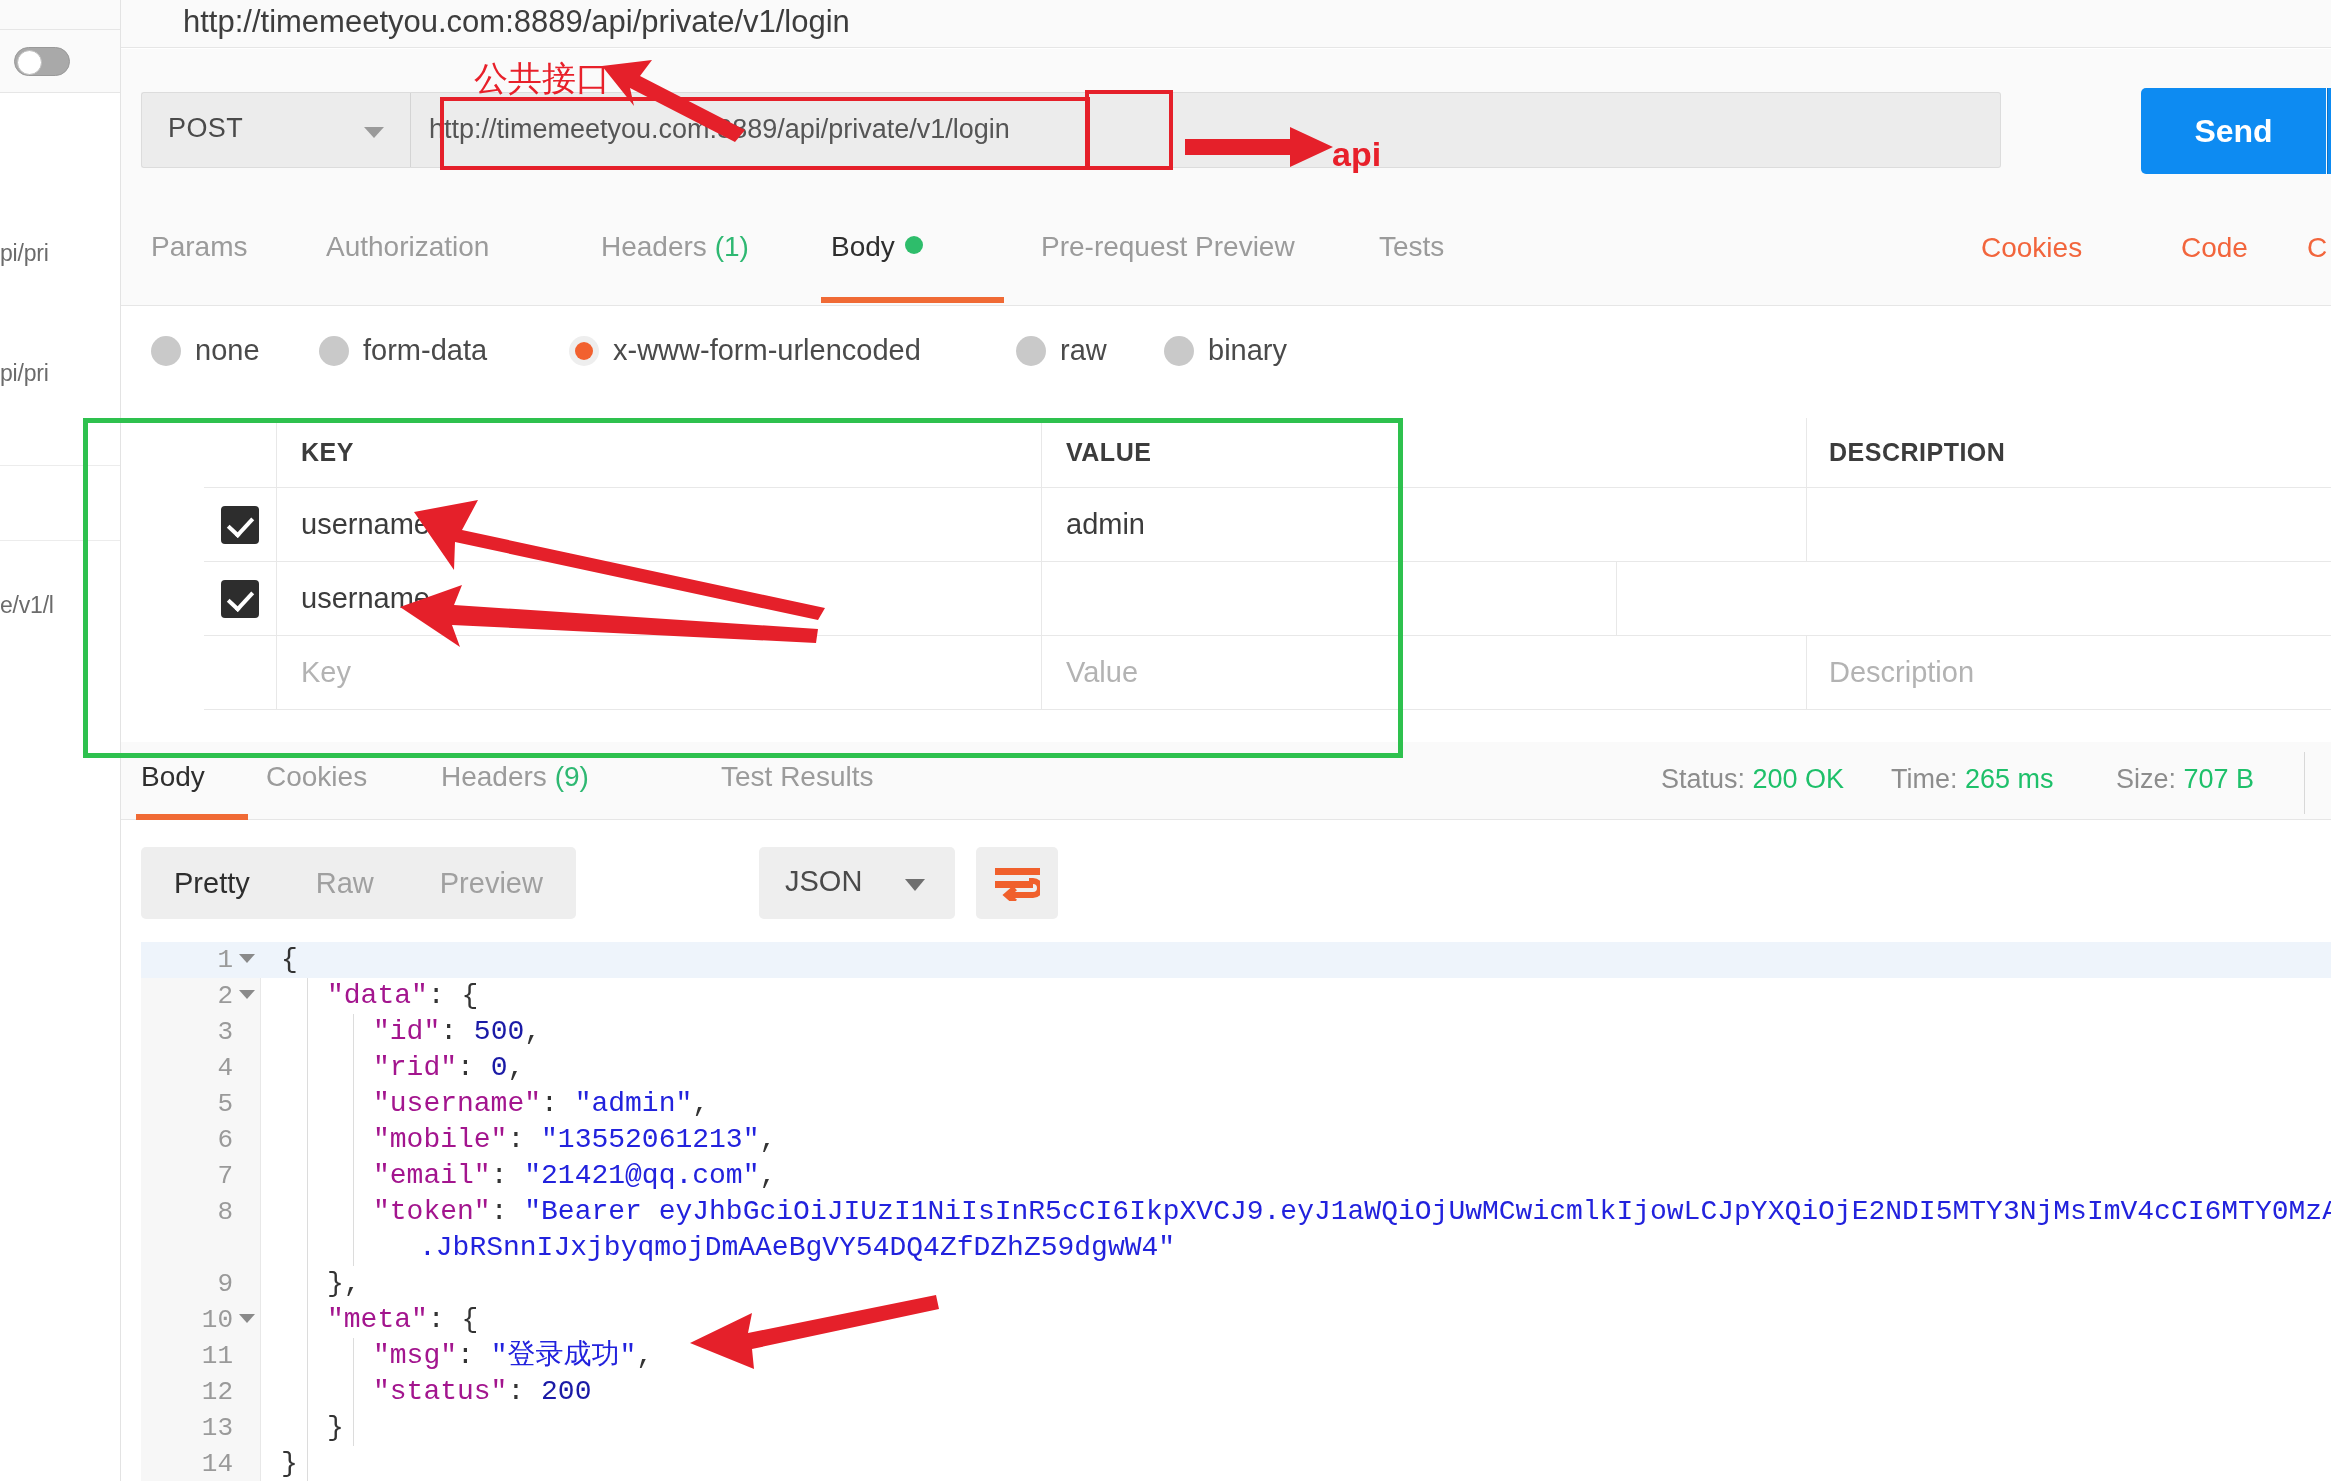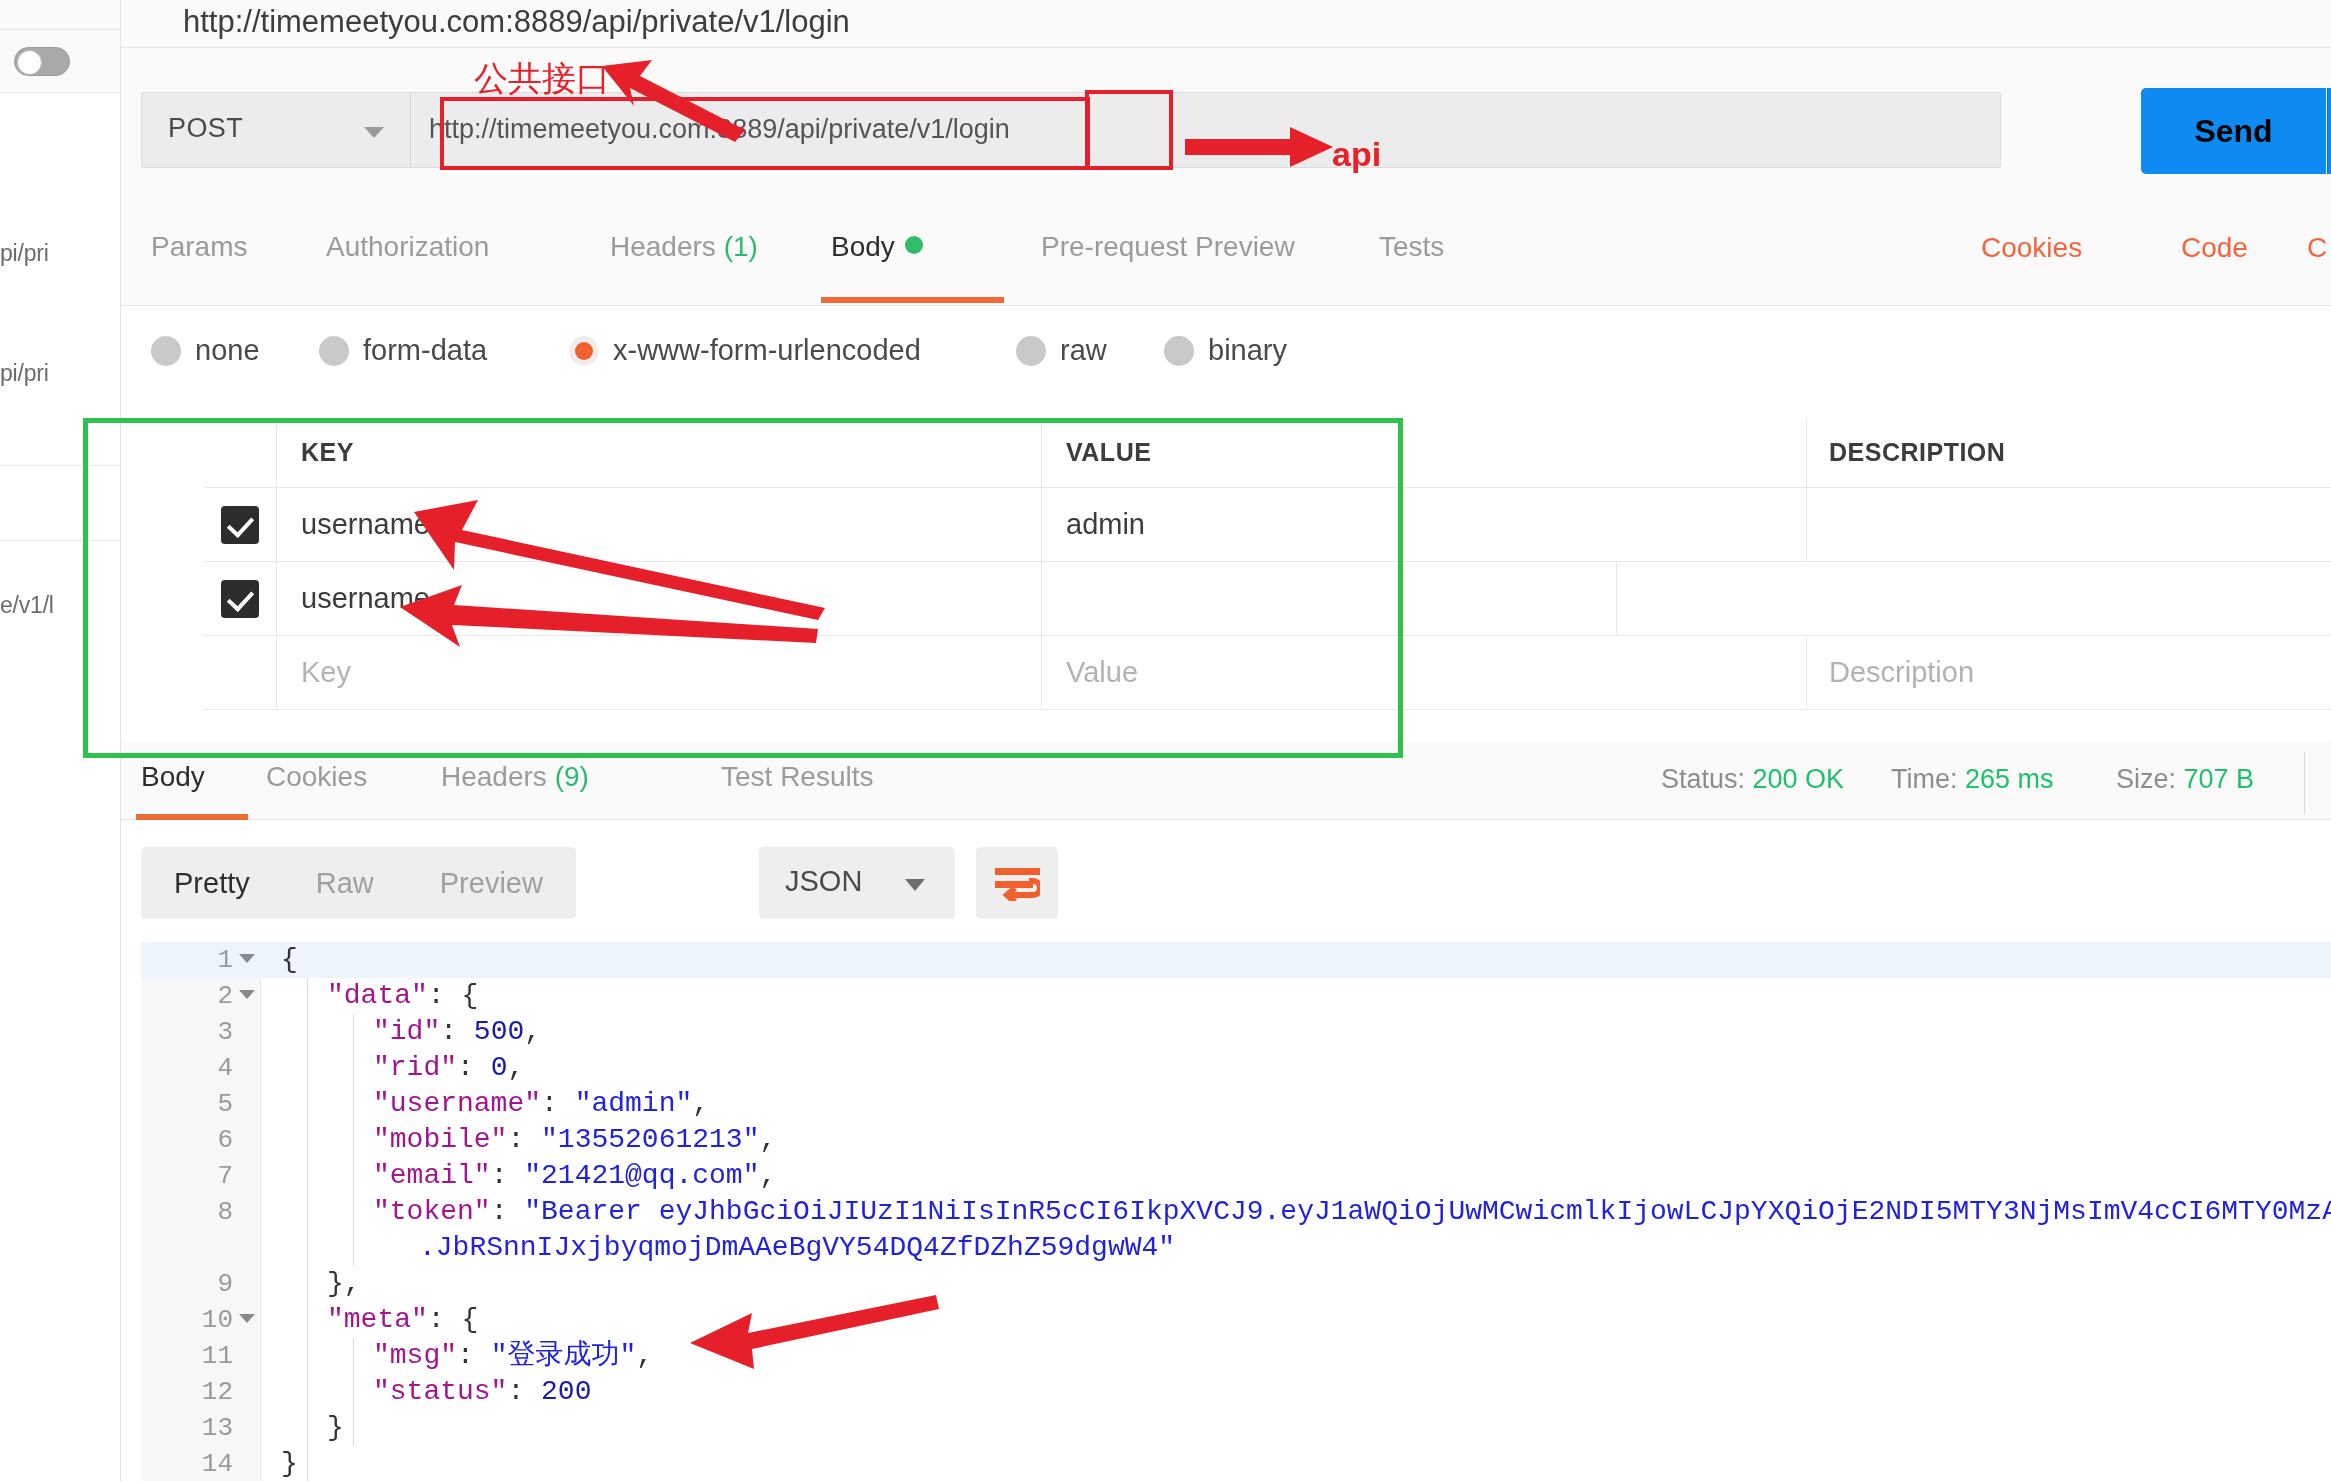--- a/index.html
+++ b/index.html
@@ -86,21 +86,21 @@
     position: absolute; left: 18px; top: 21px;
     font-size: 27px; color: #555; white-space: nowrap;
   }
   .send-btn {
     position: absolute; left: 2020px; top: 39px; width: 185px; height: 86px;
     background: #0d8bf2; border-radius: 5px 0 0 5px;
   }
   .send-label {
     position: absolute; left: 0; top: 0; width: 185px; height: 86px;
     display: flex; align-items: center; justify-content: center;
-    color: #000000; font-size: 32px; font-weight: bold;
+    color: #ffffff; font-size: 32px; font-weight: bold;
   }
   .send-caret-box {
     position: absolute; left: 2206px; top: 39px; width: 80px; height: 86px;
     background: #0d8bf2; border-left: 1px solid #0a72c6;
   }
 
   
   .req-tabs {
     position: absolute; left: 0; top: 194px; width: 2210px; height: 112px;
     background: #fafafa; border-bottom: 1px solid #e6e6e6;
@@ -282,21 +282,21 @@
         <span class="send-label">Send</span>
       </div>
       <div class="send-caret-box">
         
       </div>
     </div>
 
     <div class="req-tabs">
       <div class="rtab" style="left:30px;">Params</div>
       <div class="rtab" style="left:205px;">Authorization</div>
-      <div class="rtab" style="left:480px;margin-left:9px;"><span>Headers</span> <span class="rtab-count">(1)</span></div>
+      <div class="rtab" style="left:480px;"><span>Headers</span> <span class="rtab-count">(1)</span></div>
       <div class="rtab active" style="left:710px;"><span>Body</span><span class="green-dot"></span></div>
       <div class="rtab" style="left:920px;">Pre-request Preview</div>
       <div class="rtab" style="left:1258px;">Tests</div>
       <div class="rtab-underline" style="left:700px; width:183px;"></div>
       <div class="topright-links" style="left:1860px;">Cookies</div>
       <div class="topright-links" style="left:2060px;">Code</div>
       <div class="topright-links" style="left:2186px;">C</div>
     </div>
 
     <div class="bodytypes">

